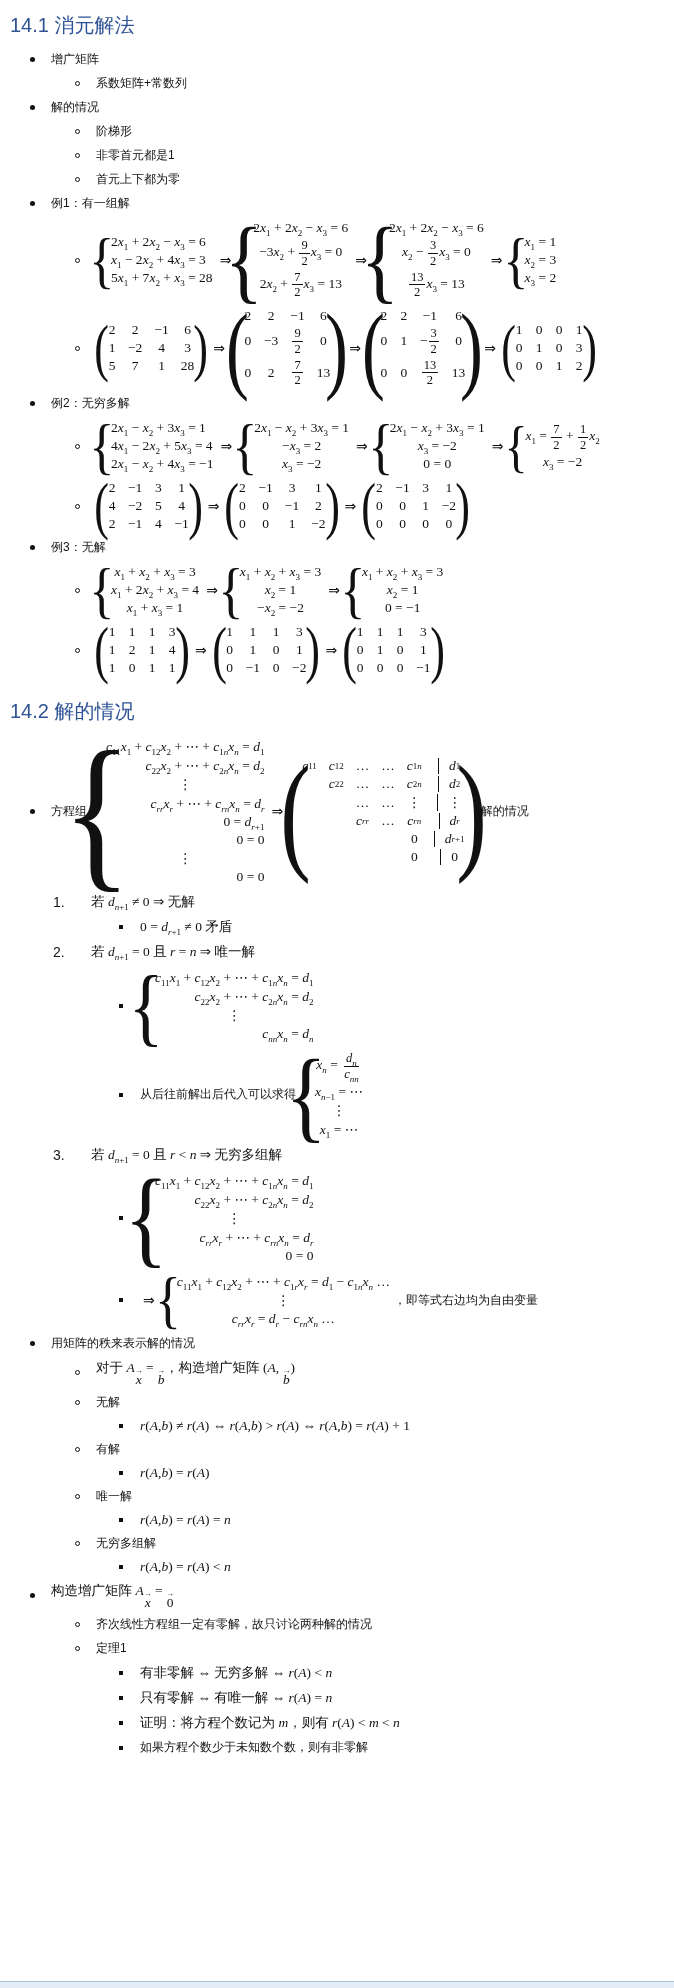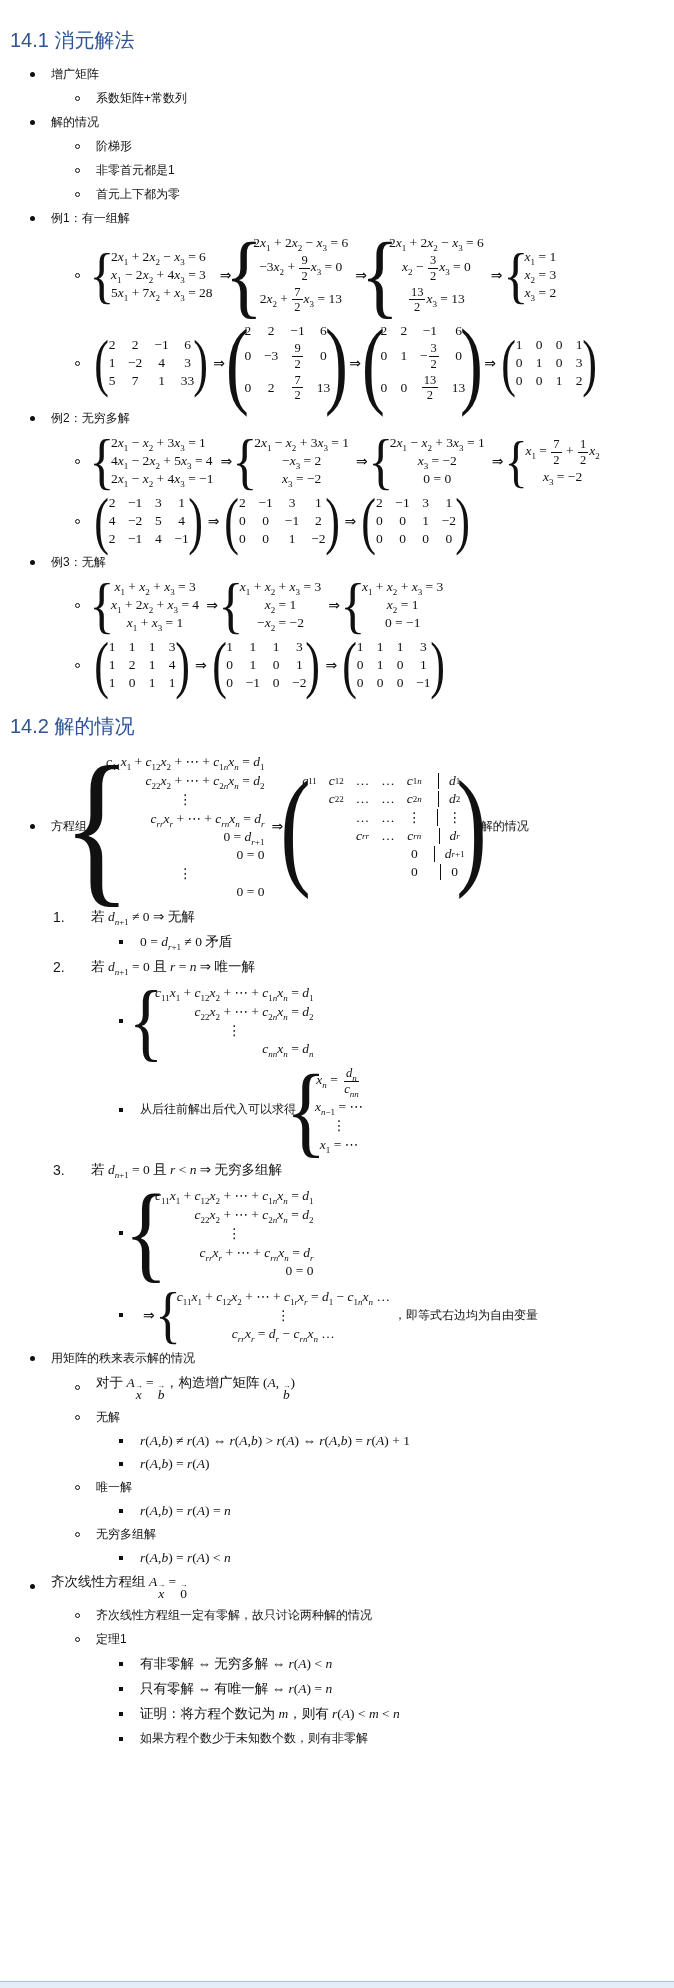--- a/index.html
+++ b/index.html
@@ -3,21 +3,21 @@
 <meta charset="utf-8">
 <style>
   :root{ --accent:#2F5496; --ink:#141414; }
   *{box-sizing:border-box;}
   html,body{margin:0;padding:0;}
   body{
     width:674px; min-height:1988px; background:#fff;
     display:flex; flex-direction:column; overflow-x:hidden;
     font-family:"Liberation Sans", sans-serif; color:var(--ink);
   }
-  .page{flex:1 0 auto; padding:8px 4px 14px 8px;margin-top:15px;}
+  .page{flex:1 0 auto; padding:8px 4px 14px 8px;}
   .win-edge{flex:0 0 auto; height:7px; background:#e4eef8; border-top:1px solid #a6c4de;}
 
   .hd{font-size:20px; color:var(--accent); margin:4px 0 12px 2px; font-weight:400;}
   .hd.h2{margin-top:22px;}
 
   .li{display:flex; align-items:center; margin:7px 0;}
   .lvl1{padding-left:22px;} .lvl2{padding-left:67px;} .lvl3{padding-left:111px;} .lvln{padding-left:45px;}
   .mk{flex:none; width:21px; display:flex; align-items:center;}
   .mk.num{width:38px; font-size:14px;}
   .dot{width:5px;height:5px;background:#111;border-radius:50%;}
@@ -206,21 +206,21 @@
               <span class="cell math">
                 <span class="mo">5</span>
               </span>
               <span class="cell math">
                 <span class="mo">7</span>
               </span>
               <span class="cell math">
                 <span class="mo">1</span>
               </span>
               <span class="cell math">
-                <span class="mo">33</span>
+                <span class="mo">28</span>
               </span>
             </span>
             <span class="paren" style="height: 52px; font-size: 63px;">)</span>
           </span>
           <span class="arrow">⇒</span>
           <span class="mat">
             <span class="paren" style="height: 80px; font-size: 98px;">(</span>
             <span class="grid" style="grid-template-columns: repeat(4, auto);">
               <span class="cell math">
                 <span class="mo">2</span>
@@ -981,20 +981,28 @@
         </span>
       </div>
       <div class="li lvl3">
         <span class="mk">
           <span class="sqm"></span>
         </span>
         <span class="content">
           <span class="math"><i class="mv">r</i><span class="mo">(</span><i class="mv">A</i><span class="mo">,</span><i class="mv">b</i><span class="mo">) ≠ </span><i class="mv">r</i><span class="mo">(</span><i class="mv">A</i><span class="mo">) ⇔ </span><i class="mv">r</i><span class="mo">(</span><i class="mv">A</i><span class="mo">,</span><i class="mv">b</i><span class="mo">) &gt; </span><i class="mv">r</i><span class="mo">(</span><i class="mv">A</i><span class="mo">) ⇔ </span><i class="mv">r</i><span class="mo">(</span><i class="mv">A</i><span class="mo">,</span><i class="mv">b</i><span class="mo">) = </span><i class="mv">r</i><span class="mo">(</span><i class="mv">A</i><span class="mo">) + 1</span></span>
         </span>
       </div>
+      <div class="li lvl2">
+        <span class="mk">
+          <span class="ring"></span>
+        </span>
+        <span class="content">
+          <span class="txt">有解</span>
+        </span>
+      </div>
       <div class="li lvl3">
         <span class="mk">
           <span class="sqm"></span>
         </span>
         <span class="content">
           <span class="math"><i class="mv">r</i><span class="mo">(</span><i class="mv">A</i><span class="mo">,</span><i class="mv">b</i><span class="mo">) = </span><i class="mv">r</i><span class="mo">(</span><i class="mv">A</i><span class="mo">)</span></span>
         </span>
       </div>
       <div class="li lvl2">
         <span class="mk">
@@ -1026,21 +1034,21 @@
         </span>
         <span class="content">
           <span class="math"><i class="mv">r</i><span class="mo">(</span><i class="mv">A</i><span class="mo">,</span><i class="mv">b</i><span class="mo">) = </span><i class="mv">r</i><span class="mo">(</span><i class="mv">A</i><span class="mo">) &lt; </span><i class="mv">n</i></span>
         </span>
       </div>
       <div class="li lvl1">
         <span class="mk">
           <span class="dot"></span>
         </span>
         <span class="content">
-          <span class="math"><span class="cjk">齐次线性方程组</span><span class="mo"> </span><i class="mv">A</i><span class="vec">
+          <span class="math"><span class="cjk">构造增广矩阵</span><span class="mo"> </span><i class="mv">A</i><span class="vec">
               <span class="varr">→</span>
               <span class="vbase"><i class="mv">x</i></span>
             </span><span class="mo"> = </span><span class="vec">
               <span class="varr">→</span>
               <span class="vbase"><span class="mo">0</span></span>
             </span></span>
         </span>
       </div>
       <div class="li lvl2">
         <span class="mk">

